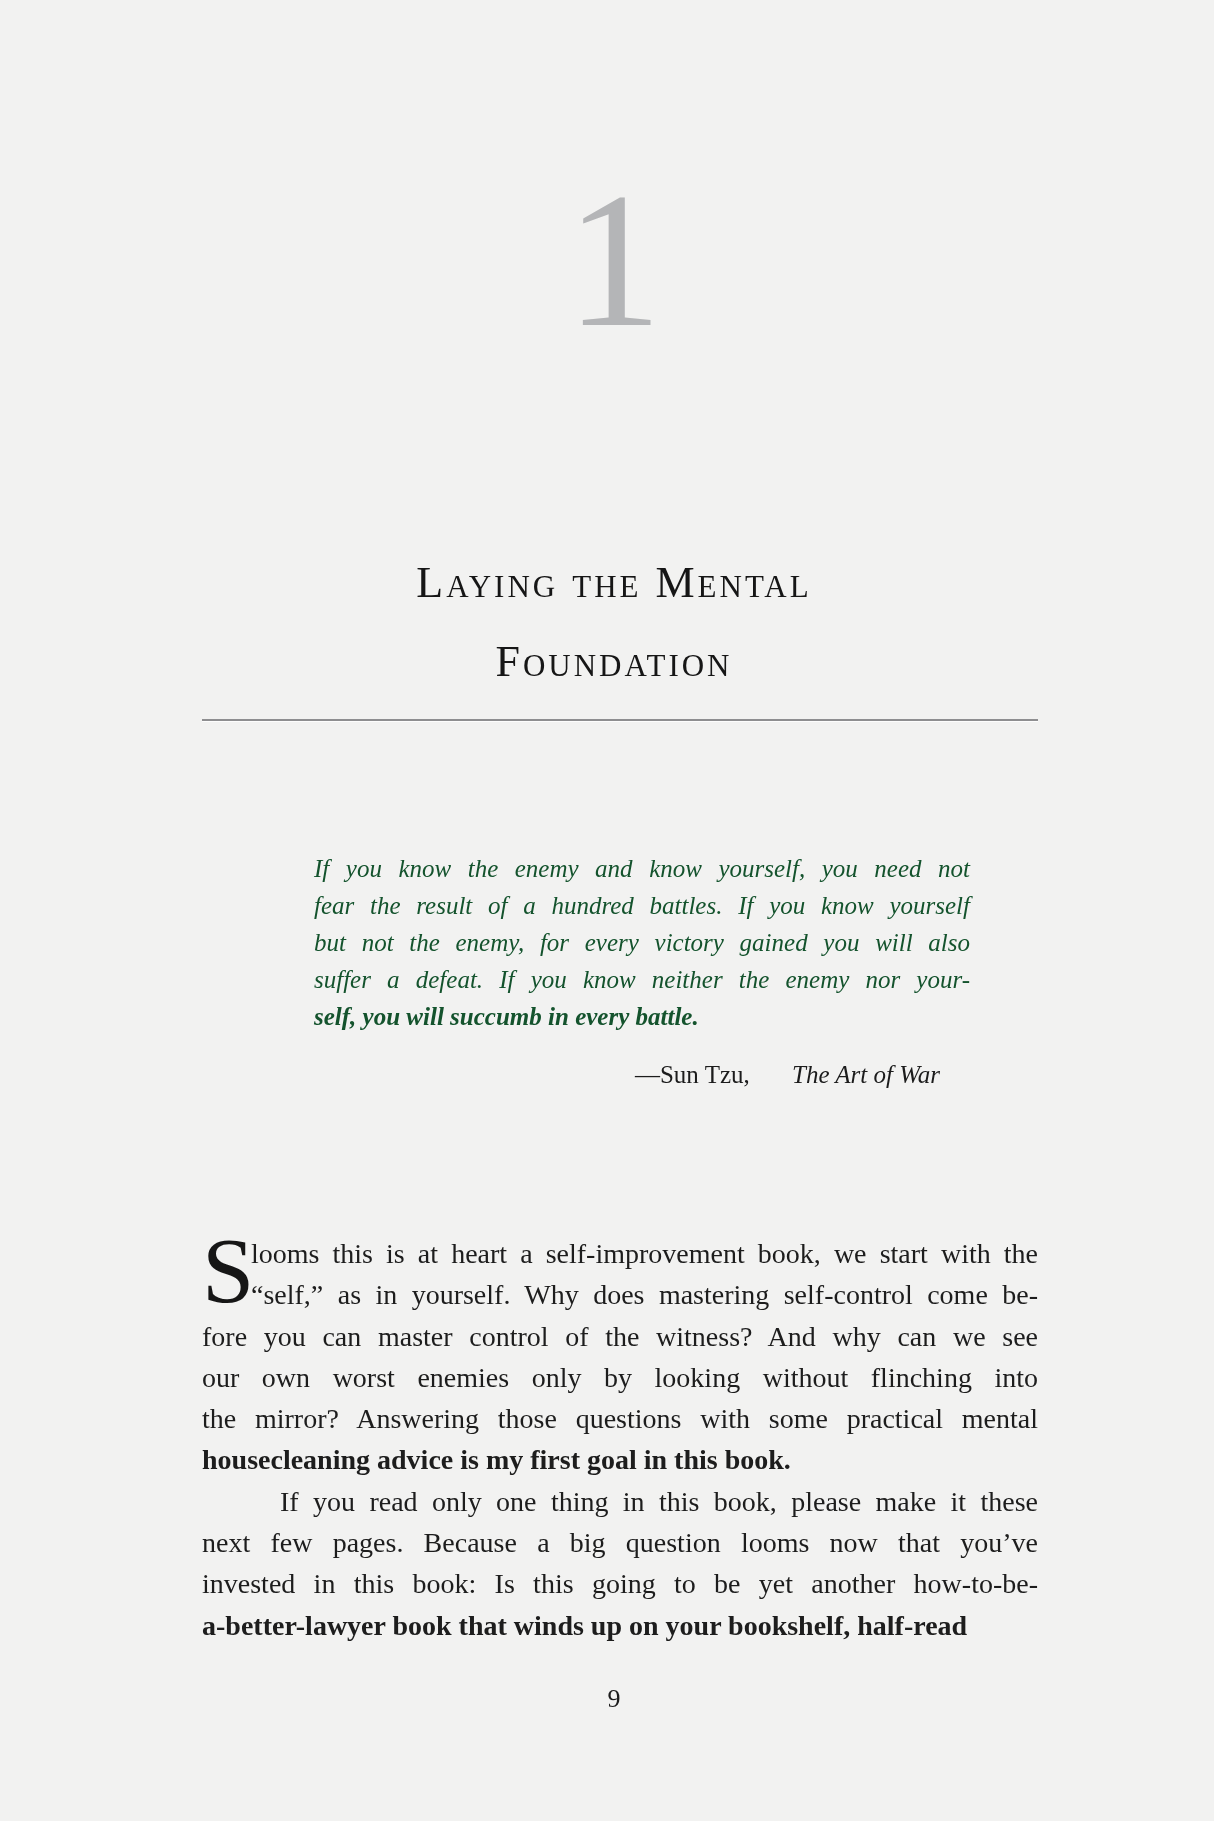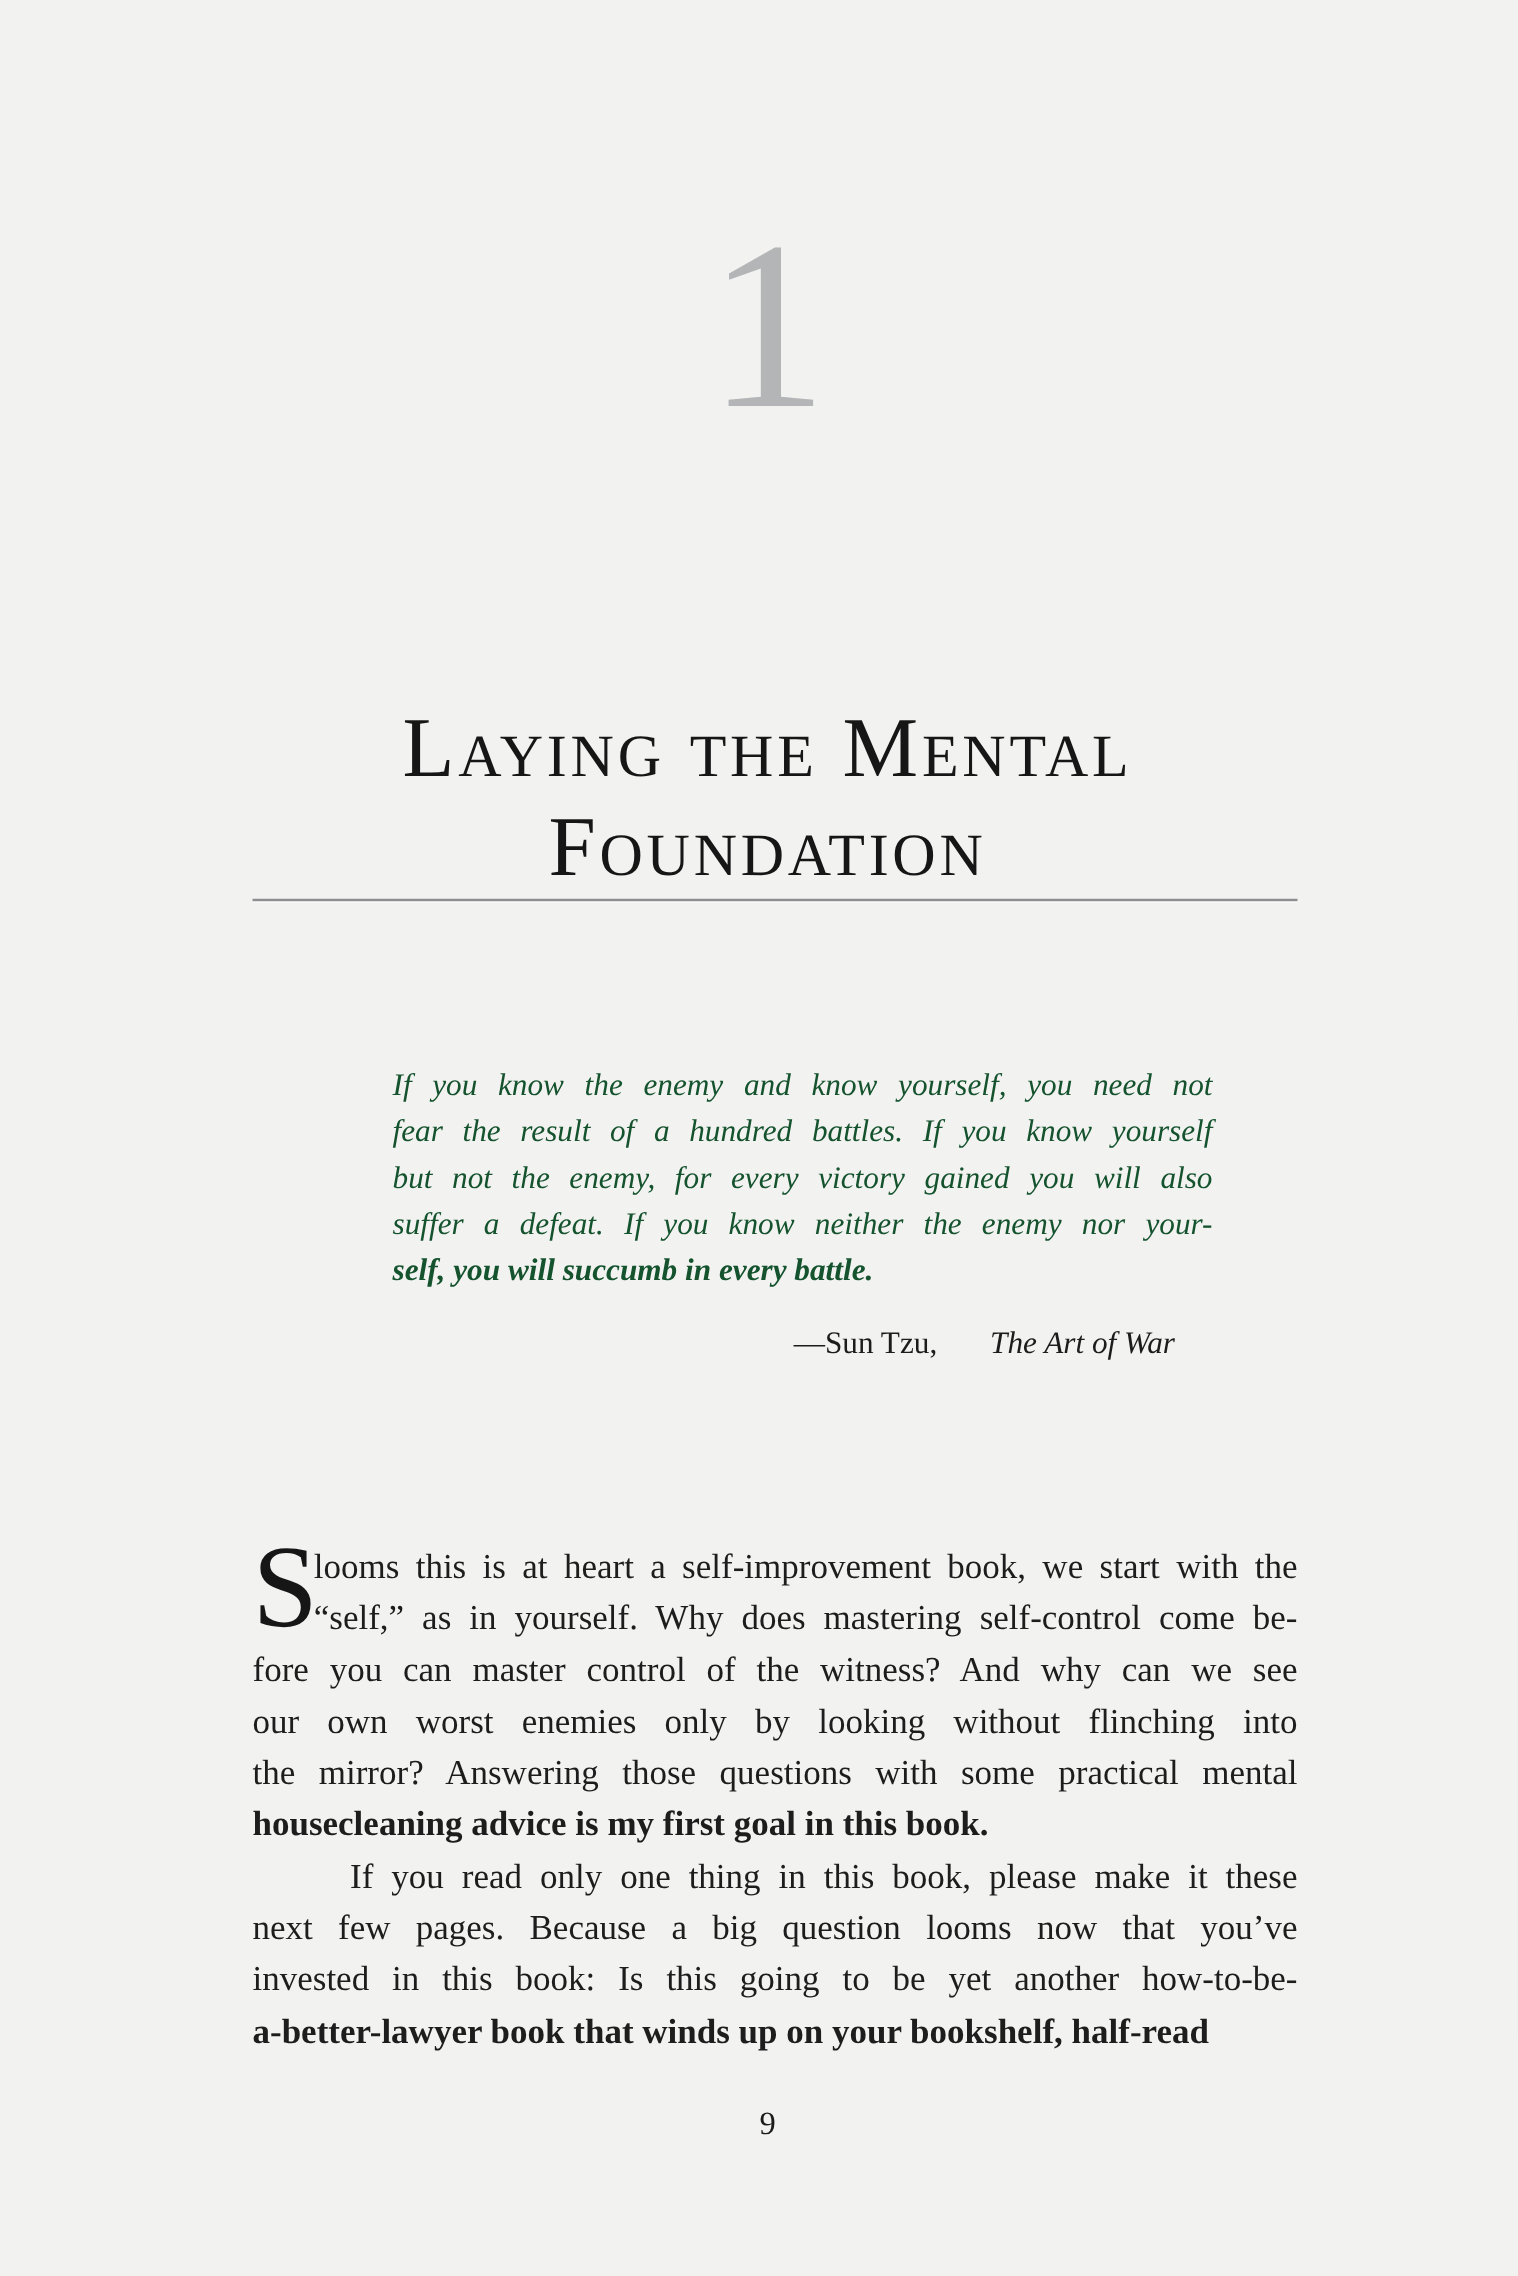--- a/index.html
+++ b/index.html
@@ -23,27 +23,27 @@
     width: 100%;
     text-align: center;
     text-indent: 14px;
     font-size: 192px;
     line-height: 1;
     color: #b4b5b7;
   }
 
   .chapter-title {
     position: absolute;
-    top: 559px;
+    top: 543px;
     left: 0;
     width: 100%;
     text-align: center;
     text-indent: 14px;
     font-variant: small-caps;
-    font-size: 68px;
+    font-size: 44px;
     line-height: 79px;
     letter-spacing: 3px;
     color: #161616;
   }
 
   .title-rule {
     position: absolute;
     top: 719px;
     left: 202px;
     width: 836px;

